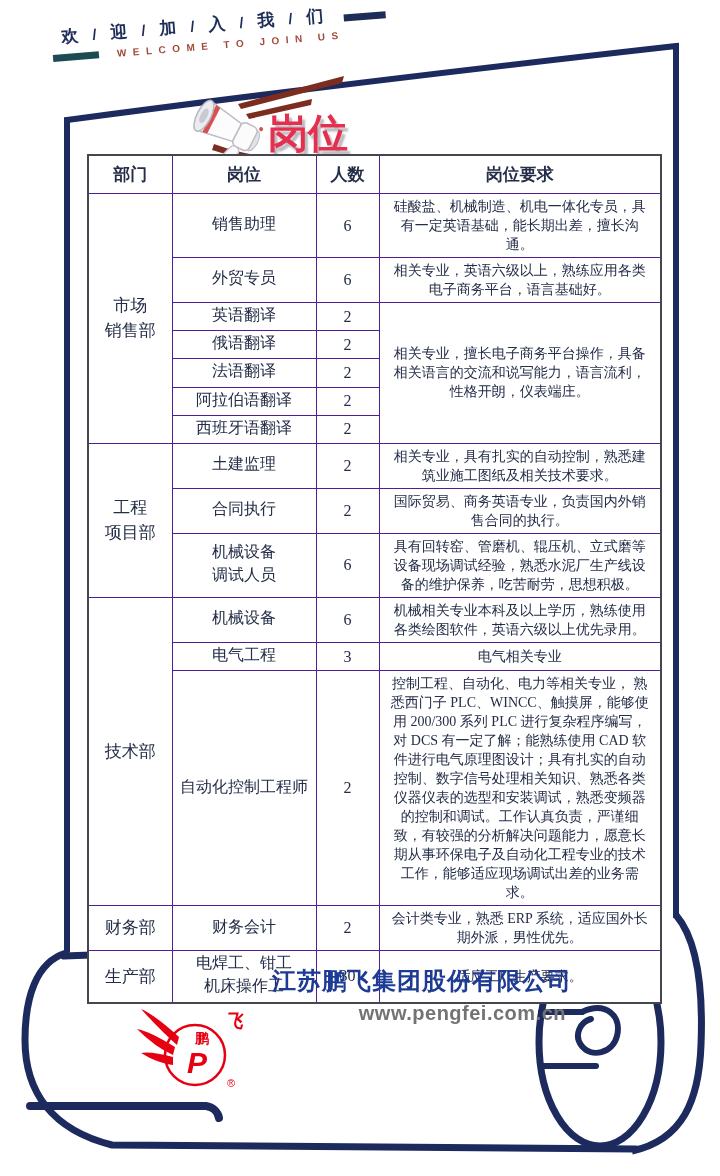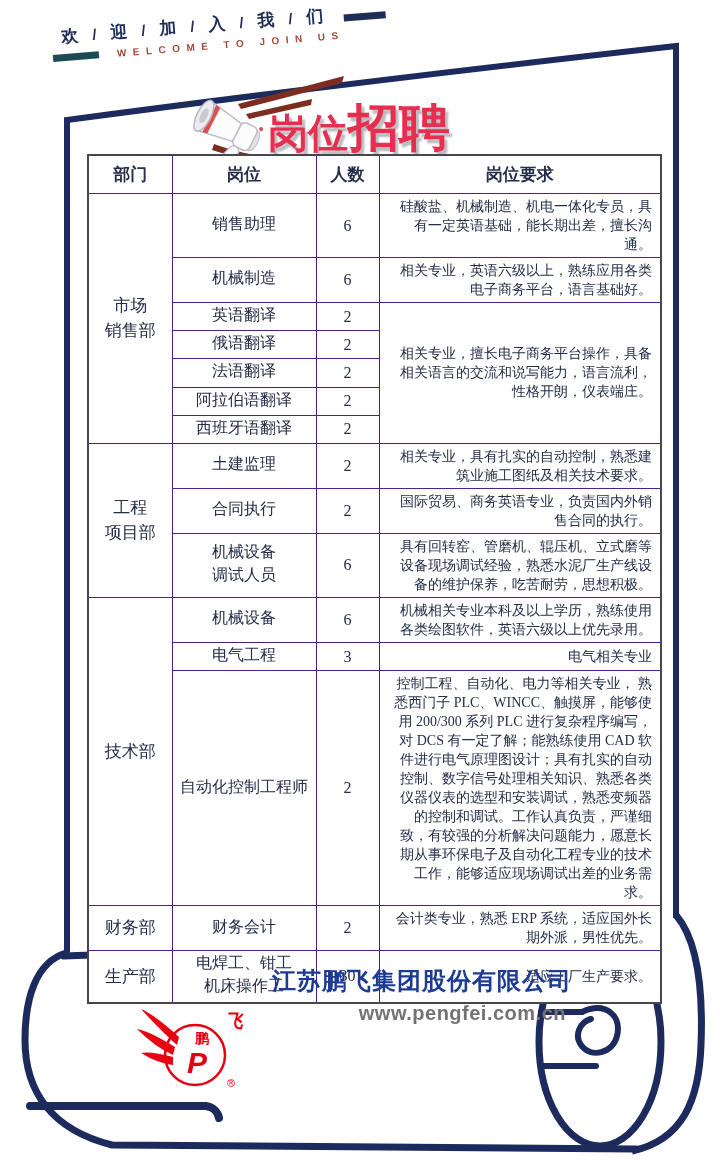--- a/index.html
+++ b/index.html
@@ -41,21 +41,21 @@
   .job-table{
     position:absolute;left:87px;top:154px;width:575px;
     border-collapse:collapse;table-layout:fixed;color:#252e48;
     border:2px solid #45464e;background:#ffffff;
   }
   .job-table th,.job-table td{border:1px solid #4c1d95;vertical-align:middle;}
   .job-table th{font-size:17px;font-weight:bold;padding:7px 2px;text-align:center;}
   td.dept{font-weight:normal;font-size:17px;text-align:center;white-space:pre-line;line-height:1.5;padding:2px;}
   td.pos{font-size:16px;text-align:center;white-space:pre-line;line-height:1.45;padding:2px;font-family:Liberation Mono, monospace;}
   td.num{font-size:16px;text-align:center;padding:2px;}
-  td.req{font-size:14px;line-height:19px;padding:3px 8px;text-align:right;}
+  td.req{font-size:14px;line-height:19px;padding:3px 8px;text-align:center;}
 
   
   .logo-svg{position:absolute;left:133px;top:1003px;width:120px;height:100px;}
   .footer-block{position:absolute;left:248px;top:965px;width:300px;font-family:Liberation Sans, sans-serif;margin-left:24px;}
   .company-name{font-size:24px;font-weight:bold;color:#1d3a94;letter-spacing:1px;white-space:nowrap;}
   .company-site{font-size:20px;font-weight:bold;color:#737373;text-align:right;margin-top:5px;padding-right:6px;letter-spacing:.5px;}
 </style>
 </head>
 <body>
 
@@ -115,21 +115,20 @@
     <path d="M -26 -16 L 10 -10 L 10 10 L -26 16 Z" fill="#fcfcfd" stroke="#bcbdc6" stroke-width="1.5"></path>
     <path d="M -21 -15.2 L -16 -14.3 L -16 14.3 L -21 15.2 Z" fill="#d95050"></path>
     <ellipse cx="-27" cy="0" rx="7" ry="17" fill="#ececf0" stroke="#b5b6bf" stroke-width="1.5"></ellipse>
     <ellipse cx="-27" cy="0" rx="3.5" ry="8" fill="#c9cad1"></ellipse>
     <circle cx="30" cy="-14" r="2" fill="#d95050"></circle>
   </g>
 </svg>
 
 <div class="headline">
   <span class="t1">岗位</span>
-  <span class="t2">招聘</span>
 </div>
 
 <table class="job-table">
   <colgroup>
     <col style="width:84px">
       <col style="width:144px">
       <col style="width:63px">
       <col>
   </colgroup>
   <thead>
@@ -142,21 +141,21 @@
   </thead>
   <tbody id="table-body">
       <tr>
         <td class="dept" rowspan="7">市场
 销售部</td>
         <td class="pos">销售助理</td>
         <td class="num">6</td>
         <td class="req" rowspan="1">硅酸盐、机械制造、机电一体化专员，具有一定英语基础，能长期出差，擅长沟通。</td>
       </tr>
       <tr>
-        <td class="pos">机械制造</td>
+        <td class="pos">外贸专员</td>
         <td class="num">6</td>
         <td class="req" rowspan="1">相关专业，英语六级以上，熟练应用各类电子商务平台，语言基础好。</td>
       </tr>
       <tr>
         <td class="pos">英语翻译</td>
         <td class="num">2</td>
         <td class="req" rowspan="5">相关专业，擅长电子商务平台操作，具备相关语言的交流和说写能力，语言流利，性格开朗，仪表端庄。</td>
       </tr>
       <tr>
         <td class="pos">俄语翻译</td>

